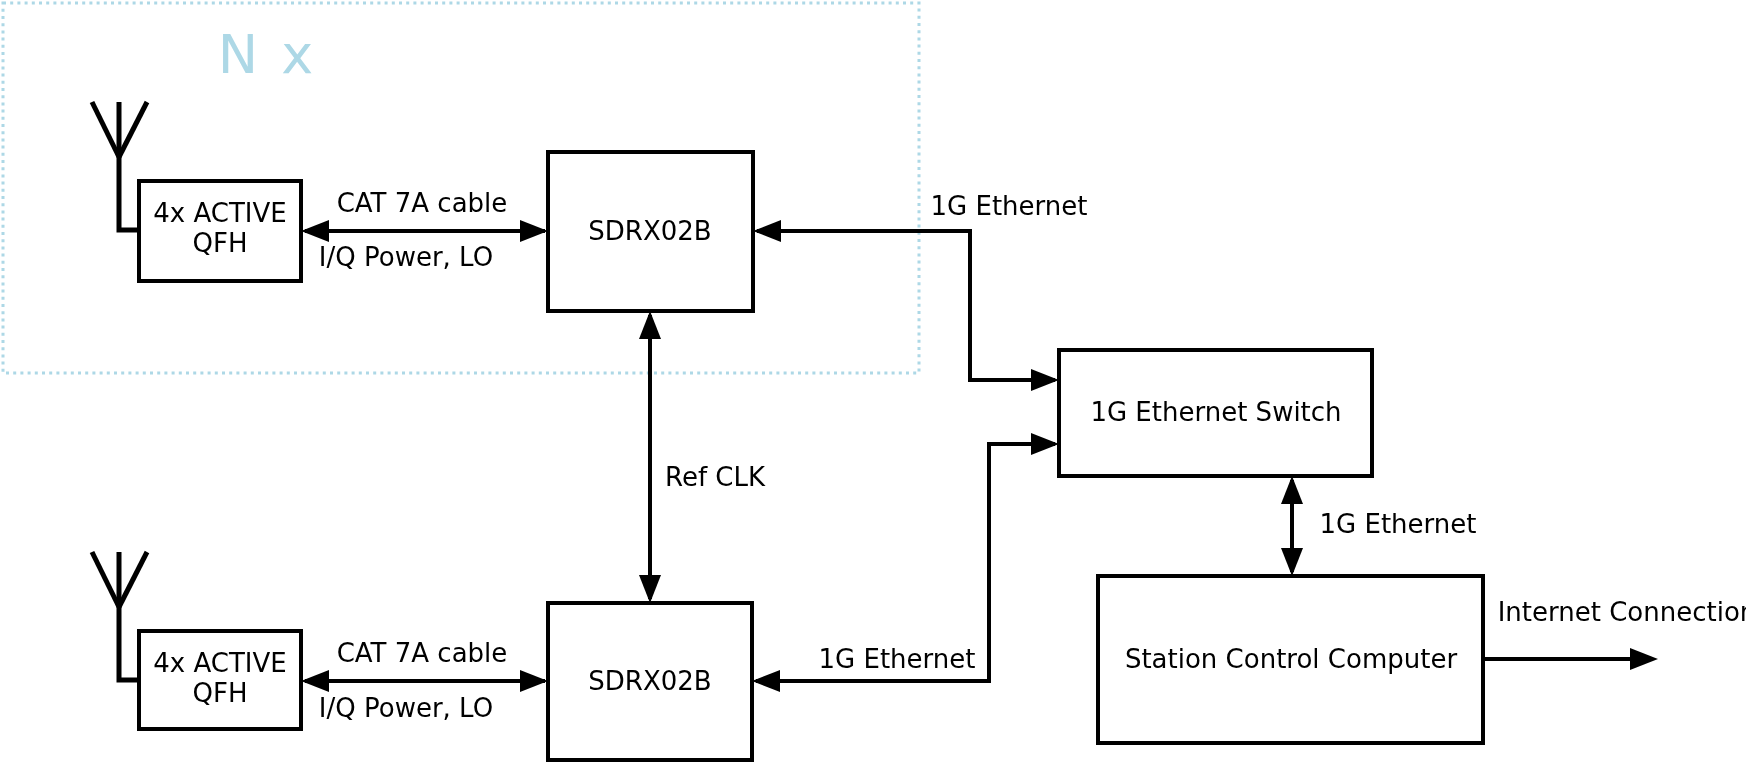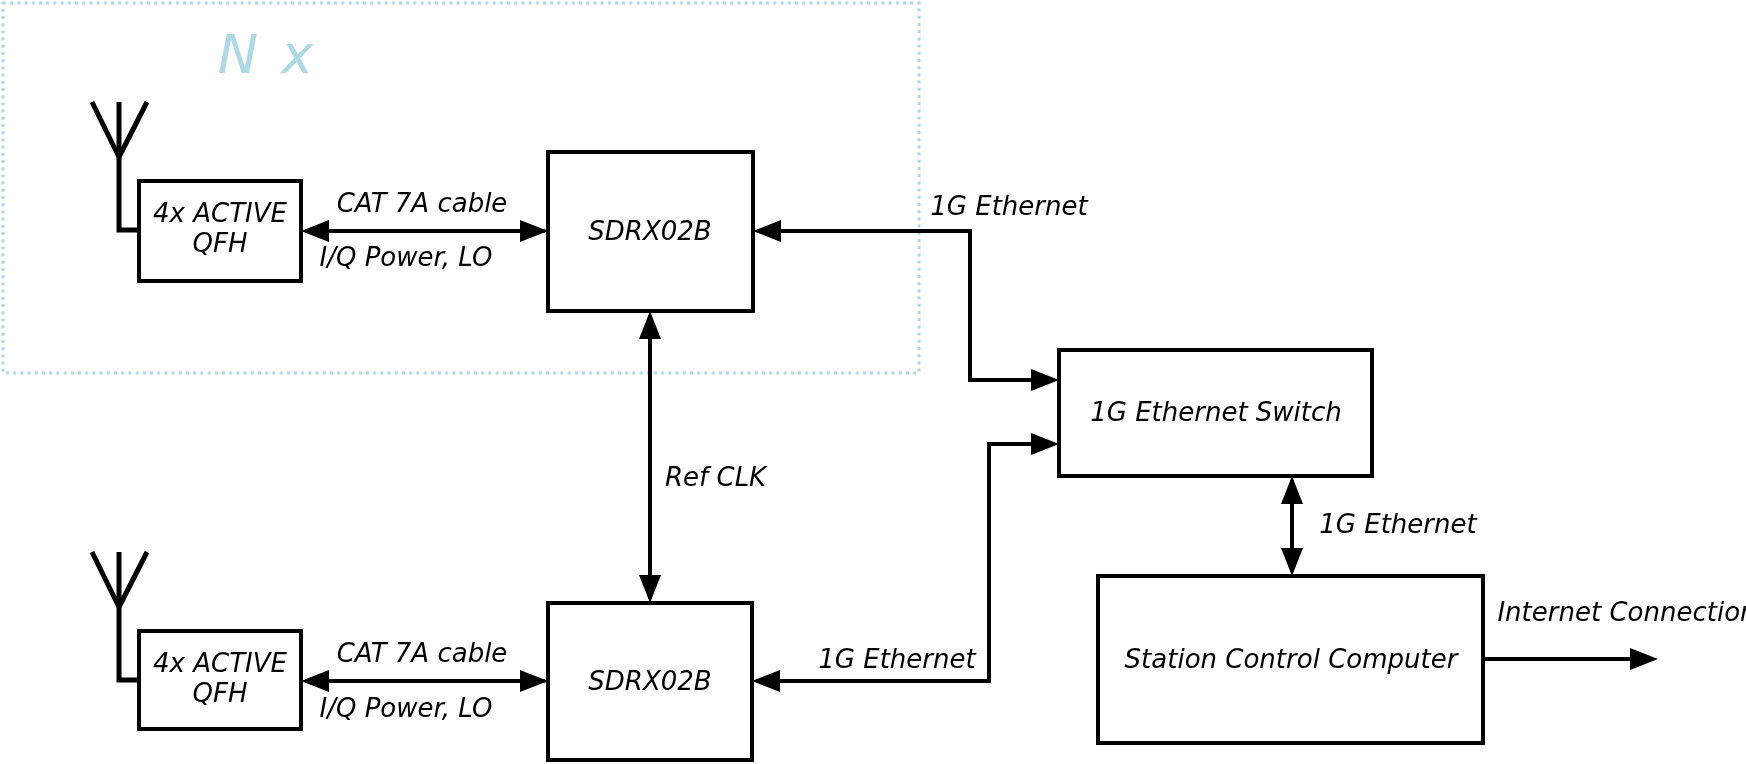--- a/index.html
+++ b/index.html
@@ -6,21 +6,20 @@
     margin: 0;
     padding: 0;
     background: #ffffff;
   }
   #canvas {
     position: relative;
     width: 1746px;
     height: 764px;
     background: #ffffff;
     overflow: hidden;
-    font-style: italic;
   }
   svg text {
     font-family: "DejaVu Sans", "Liberation Sans", sans-serif;
     fill: #000000;
     font-size: 26px;
   }
   svg text.group-title {
     font-size: 54px;
     fill: #add8e6;
     letter-spacing: 3px;

